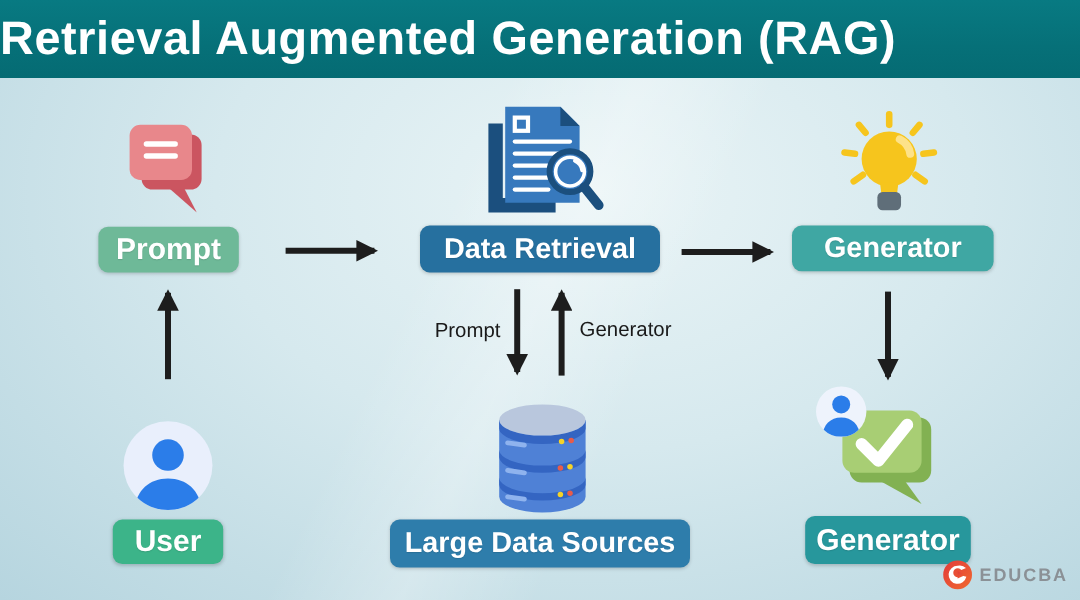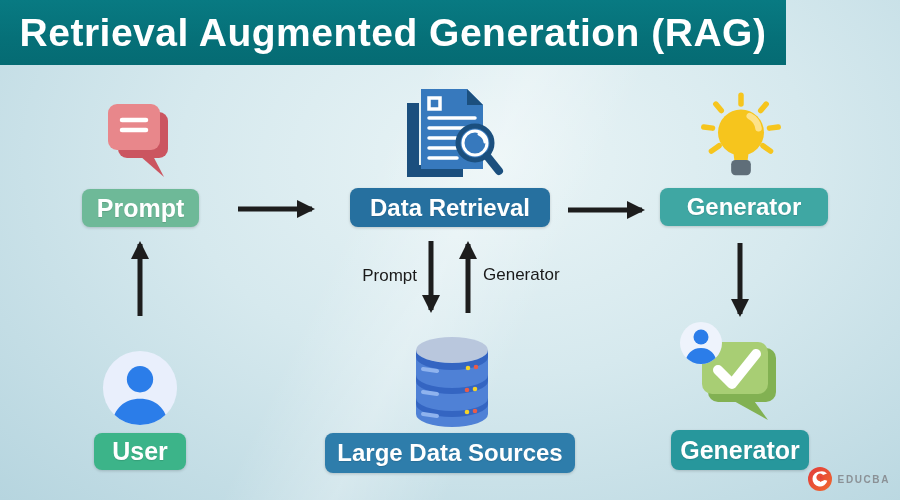--- a/index.html
+++ b/index.html
@@ -7,23 +7,23 @@
     position:relative;width:900px;height:500px;overflow:hidden;
     font-family:"Liberation Sans",sans-serif;
     background:radial-gradient(ellipse at 55% 32%, #e9f4f6 0%, #d6e9ee 45%, #b6d5df 100%);
   }
   .canvas::before{
     content:"";position:absolute;inset:0;
     background:linear-gradient(115deg, rgba(255,255,255,0) 40%, rgba(255,255,255,.28) 50%, rgba(255,255,255,0) 60%);
     pointer-events:none;
   }
   .titlebar{
-    position:absolute;left:0;top:0;width:786px;height:65px;
+    position:absolute;left:0;top:0;width:900px;height:65px;
     background:linear-gradient(180deg,#087a82 0%,#067078 60%,#056b73 100%);
-    display:flex;align-items:center;justify-content:center;
+    display:flex;align-items:center;justify-content:flex-start;
   }
   .titlebar h1{
     margin:0;color:#ffffff;font-size:39px;font-weight:700;letter-spacing:.5px;
   }
   .node-label{
     position:absolute;display:flex;align-items:center;justify-content:center;
     color:#ffffff;font-weight:700;border-radius:8px;
     text-shadow:0 1px 1px rgba(0,0,0,.12);
     box-shadow:0 1px 3px rgba(0,0,0,.18);
   }
@@ -42,21 +42,21 @@
   .ic-response {left:678px;top:320px;}
   .edge-label{
     position:absolute;color:#1a1a1a;font-size:17px;
   }
   .edge-search{left:350px;top:266px;width:67px;text-align:right;}
   .edge-retrieve{left:483px;top:265px;}
   .arrows{position:absolute;left:0;top:0;pointer-events:none;}
   .brand{
     position:absolute;right:10px;bottom:8px;display:flex;align-items:center;gap:5px;
   }
-  .brand-text{color:#8b9196;font-size:10px;font-weight:600;letter-spacing:1.6px;}
+  .brand-text{color:#8b9196;font-size:15px;font-weight:600;letter-spacing:1.6px;}
 </style>
 </head>
 <body>
 
 <div class="canvas">
 
   <div class="titlebar">
     <h1>Retrieval Augmented Generation (RAG)</h1>
   </div>
 

